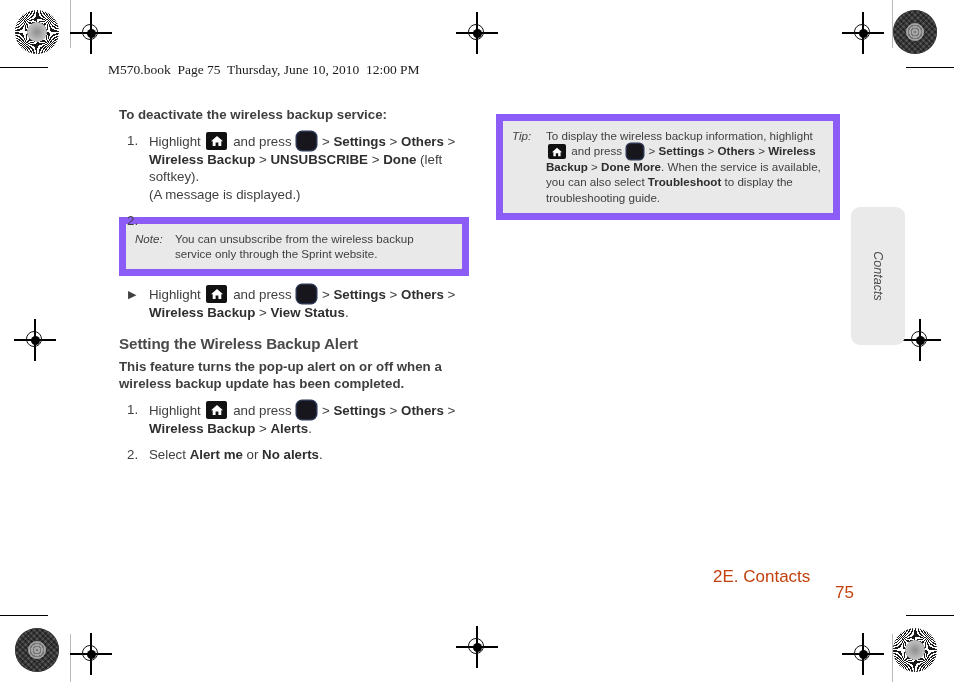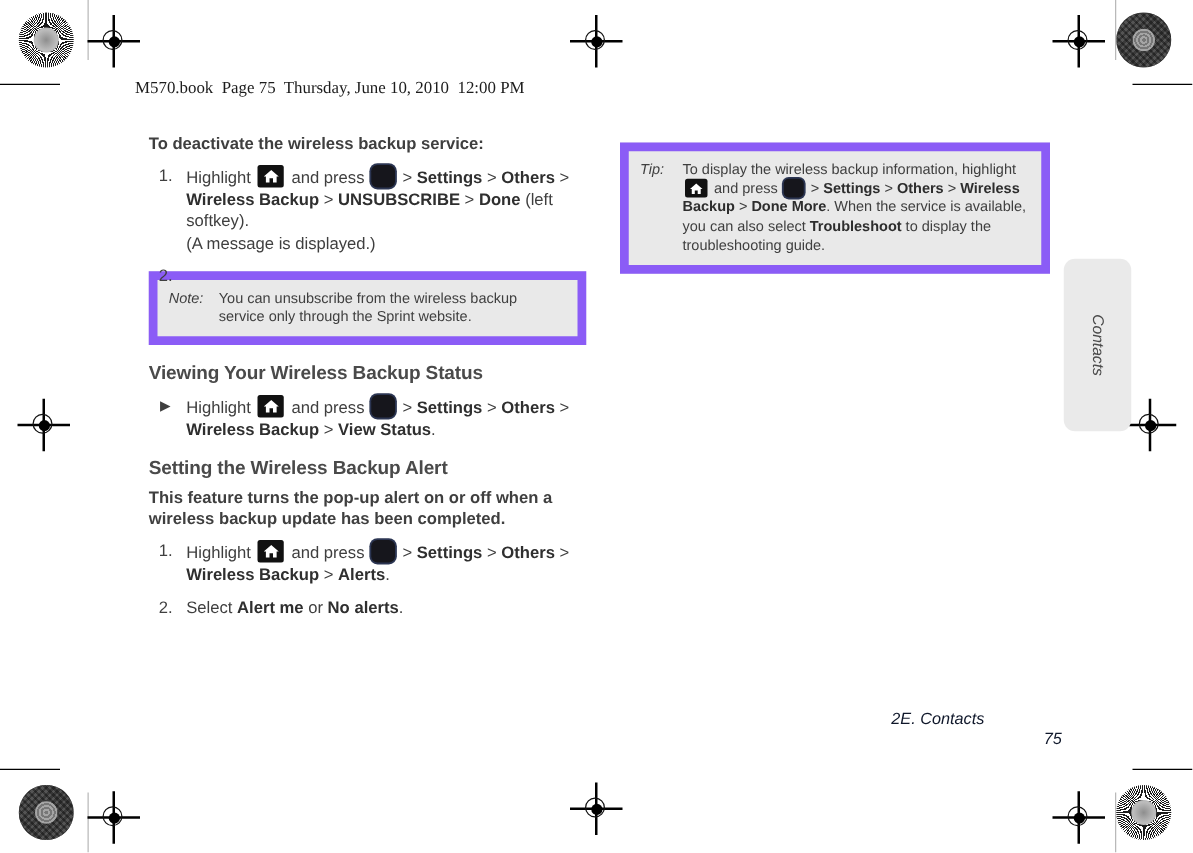--- a/index.html
+++ b/index.html
@@ -253,23 +253,22 @@
     font-size: 12.5px;
     font-style: italic;
     color: #4a4a4a;
   }
 
   
   .footer {
     position: absolute;
     left: 713px;
     top: 567px;
-    font-size: 13px;
-    font-style: italic;
-    color: #0f172a;
+    font-size: 17px;
+    color: #c2410c;
   }
   .footer .pg {
     position: absolute;
     left: 122px;
     top: 16px;
   }
 </style>
 </head>
 <body>
 
@@ -365,21 +364,20 @@
 
   <div class="step">
     <span class="marker">2.</span>
   </div>
 
   <div class="callout callout-note">
     <span class="lbl">Note:</span>
     <span class="txt">You can unsubscribe from the wireless backup service only through the Sprint website.</span>
   </div>
 
-  <h2 class="heading">Viewing Your Wireless Backup Status</h2>
 
   <div class="step">
     <span class="marker tri">▶</span>
     <span>Highlight</span>
     <span class="key key-home">
       <svg viewBox="0 0 14 12">
           <path d="M7 1 L13 6.2 L11.3 6.2 L11.3 11 L8.4 11 L8.4 7.6 L5.6 7.6 L5.6 11 L2.7 11 L2.7 6.2 L1 6.2 Z" fill="#ffffff"></path>
         </svg>
     </span>
     <span>and press</span>

